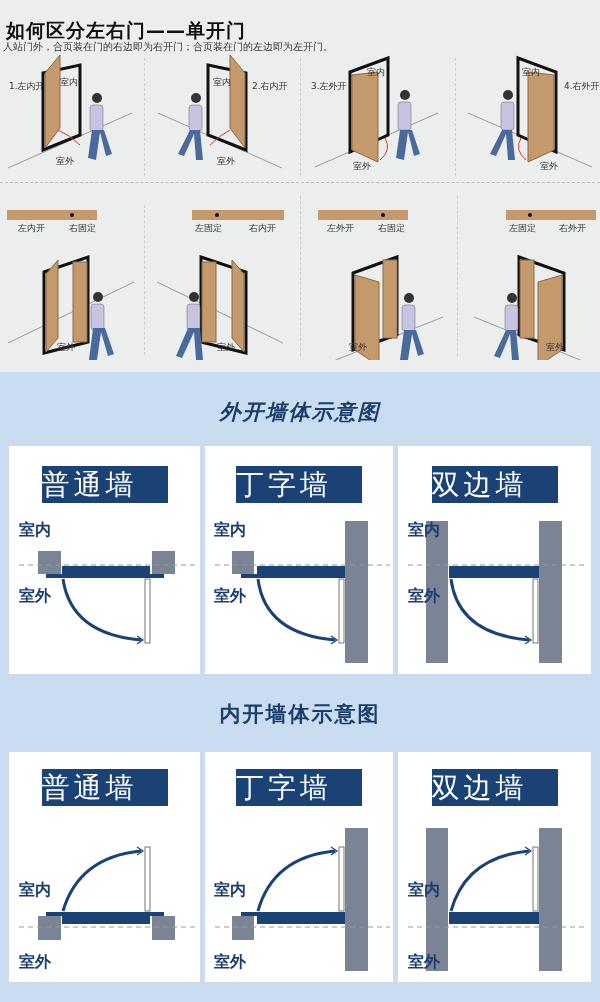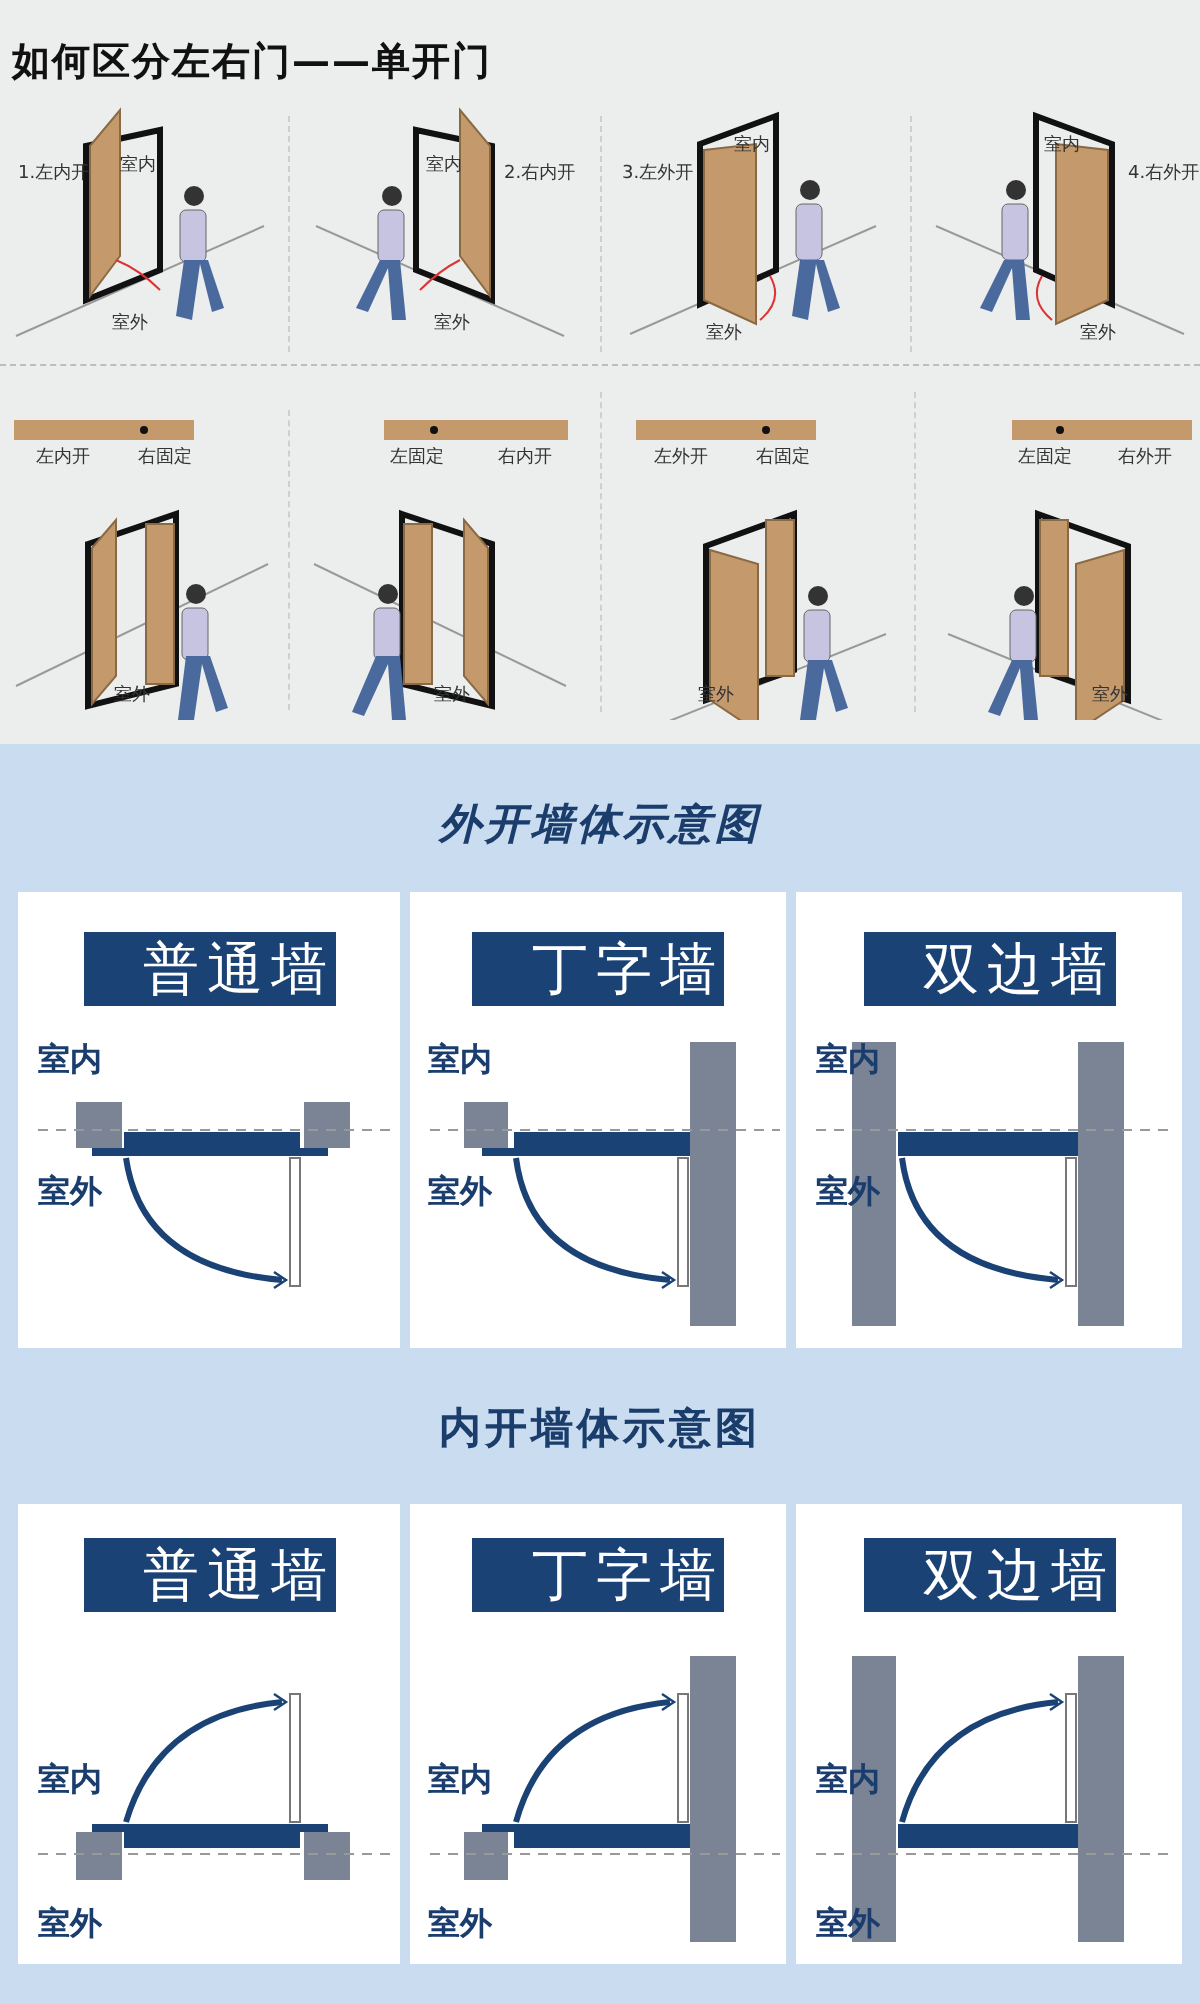--- a/index.html
+++ b/index.html
@@ -7,28 +7,29 @@
   .top { position:absolute; left:0; top:0; width:600px; height:372px; background:#eceeed; }
   .h1 { position:absolute; font-weight:bold; font-size:19px; color:#111; letter-spacing:1px; }
   .sub { position:absolute; font-size:10px; color:#333; }
   .vdiv { position:absolute; border-left:1px dashed #cfcfcf; }
   .hdiv { position:absolute; border-top:1px dashed #bdbdbd; }
   .lbl { position:absolute; font-size:9px; color:#333; }
   .panel-svg { position:absolute; }
   .blue { position:absolute; left:0; top:372px; width:600px; height:630px; background:#c9dcf0; }
   .sec-title { position:absolute; width:600px; text-align:center; font-weight:bold; font-size:21px; color:#1a3d6b; letter-spacing:2px; }
   .card { position:absolute; background:#fff; }
-  .badge { position:absolute; left:50%; transform:translateX(-50%); background:#1b4275; color:#fff; font-size:28px; text-align:right; letter-spacing:4px; }
+  .badge { position:absolute; left:50%; transform:translateX(-50%); background:#1b4275; color:#fff; font-size:28px; text-align:left; letter-spacing:4px; }
   .side { position:absolute; font-weight:bold; font-size:16px; color:#1b3d6e; }
 </style>
 </head>
 <body>
 
 <div class="top">
   <div class="h1" style="left:6px;top:18px;">如何区分左右门——单开门</div>
+  <div class="sub" style="left:3px;top:40px;">人站门外，合页装在门的右边即为右开门；合页装在门的左边即为左开门。</div>
 
   <div class="vdiv" style="left:144px;top:58px;height:118px;"></div>
   <div class="vdiv" style="left:300px;top:58px;height:118px;"></div>
   <div class="vdiv" style="left:455px;top:58px;height:118px;"></div>
 
   <svg class="panel-svg" style="left:0;top:50px;" width="600" height="130">
 
     <g>
       <line x1="8" y1="118" x2="132" y2="63" stroke="#999" stroke-width="1"></line>
       <polygon points="43,23 80,15 80,85 43,100" fill="none" stroke="#111" stroke-width="3"></polygon>

